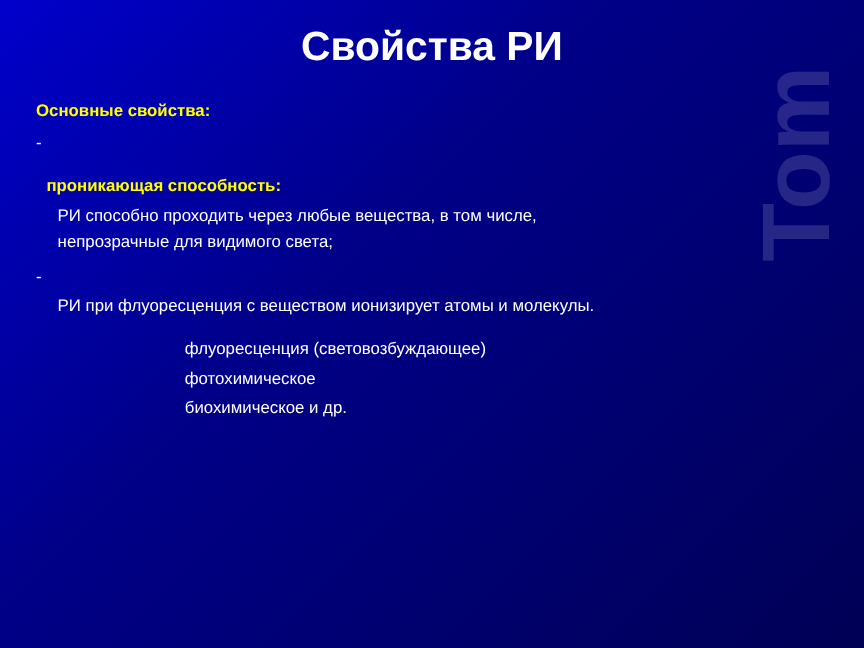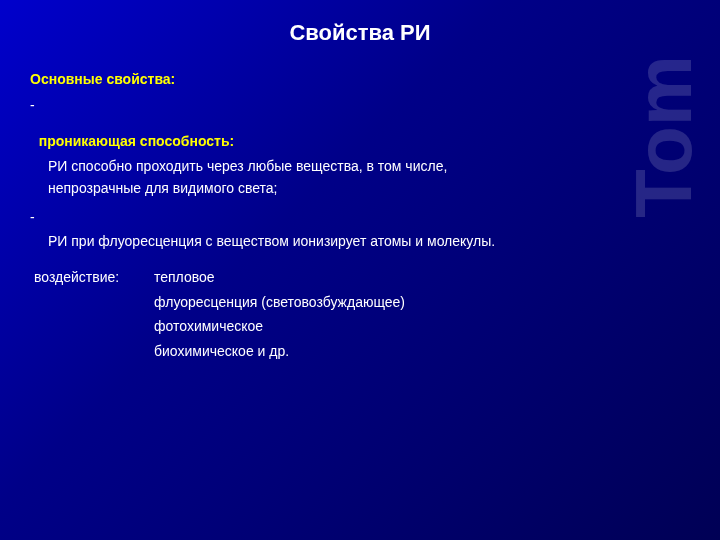--- a/index.html
+++ b/index.html
@@ -21,21 +21,21 @@
       width: 720px;
       height: 540px;
       background: linear-gradient(135deg, #0000cc 0%, #000088 40%, #000055 100%);
       padding: 20px 30px;
       position: relative;
     }
 
     .slide-title {
       text-align: center;
       color: #ffffff;
-      font-size: 22px;
+      font-size: 34px;
       font-weight: bold;
       margin-bottom: 22px;
       font-family: Arial, sans-serif;
     }
 
     .slide-content {
       color: #ffffff;
       font-size: 14px;
       line-height: 1.6;
       font-family: Arial, sans-serif;
@@ -137,23 +137,19 @@
 
     <div class="bullet-line">
       <span class="bullet-dash">-</span>
     </div>
 
     <div class="indented-block-2">
       <div>РИ при флуоресценция с веществом ионизирует атомы и молекулы.</div>
     </div>
 
     <div class="vozdeystvie-section">
-      <div class="vozdeystvie-row">
-        <span class="vozdeystvie-label">воздействие:</span>
-        <span class="vozdeystvie-item">тепловое</span>
-      </div>
       <div class="vozdeystvie-indent">флуоресценция (световозбуждающее)</div>
       <div class="vozdeystvie-indent">фотохимическое</div>
       <div class="vozdeystvie-indent">биохимическое и др.</div>
     </div>
 
   </div>
 </div>
 
 </body></html>

